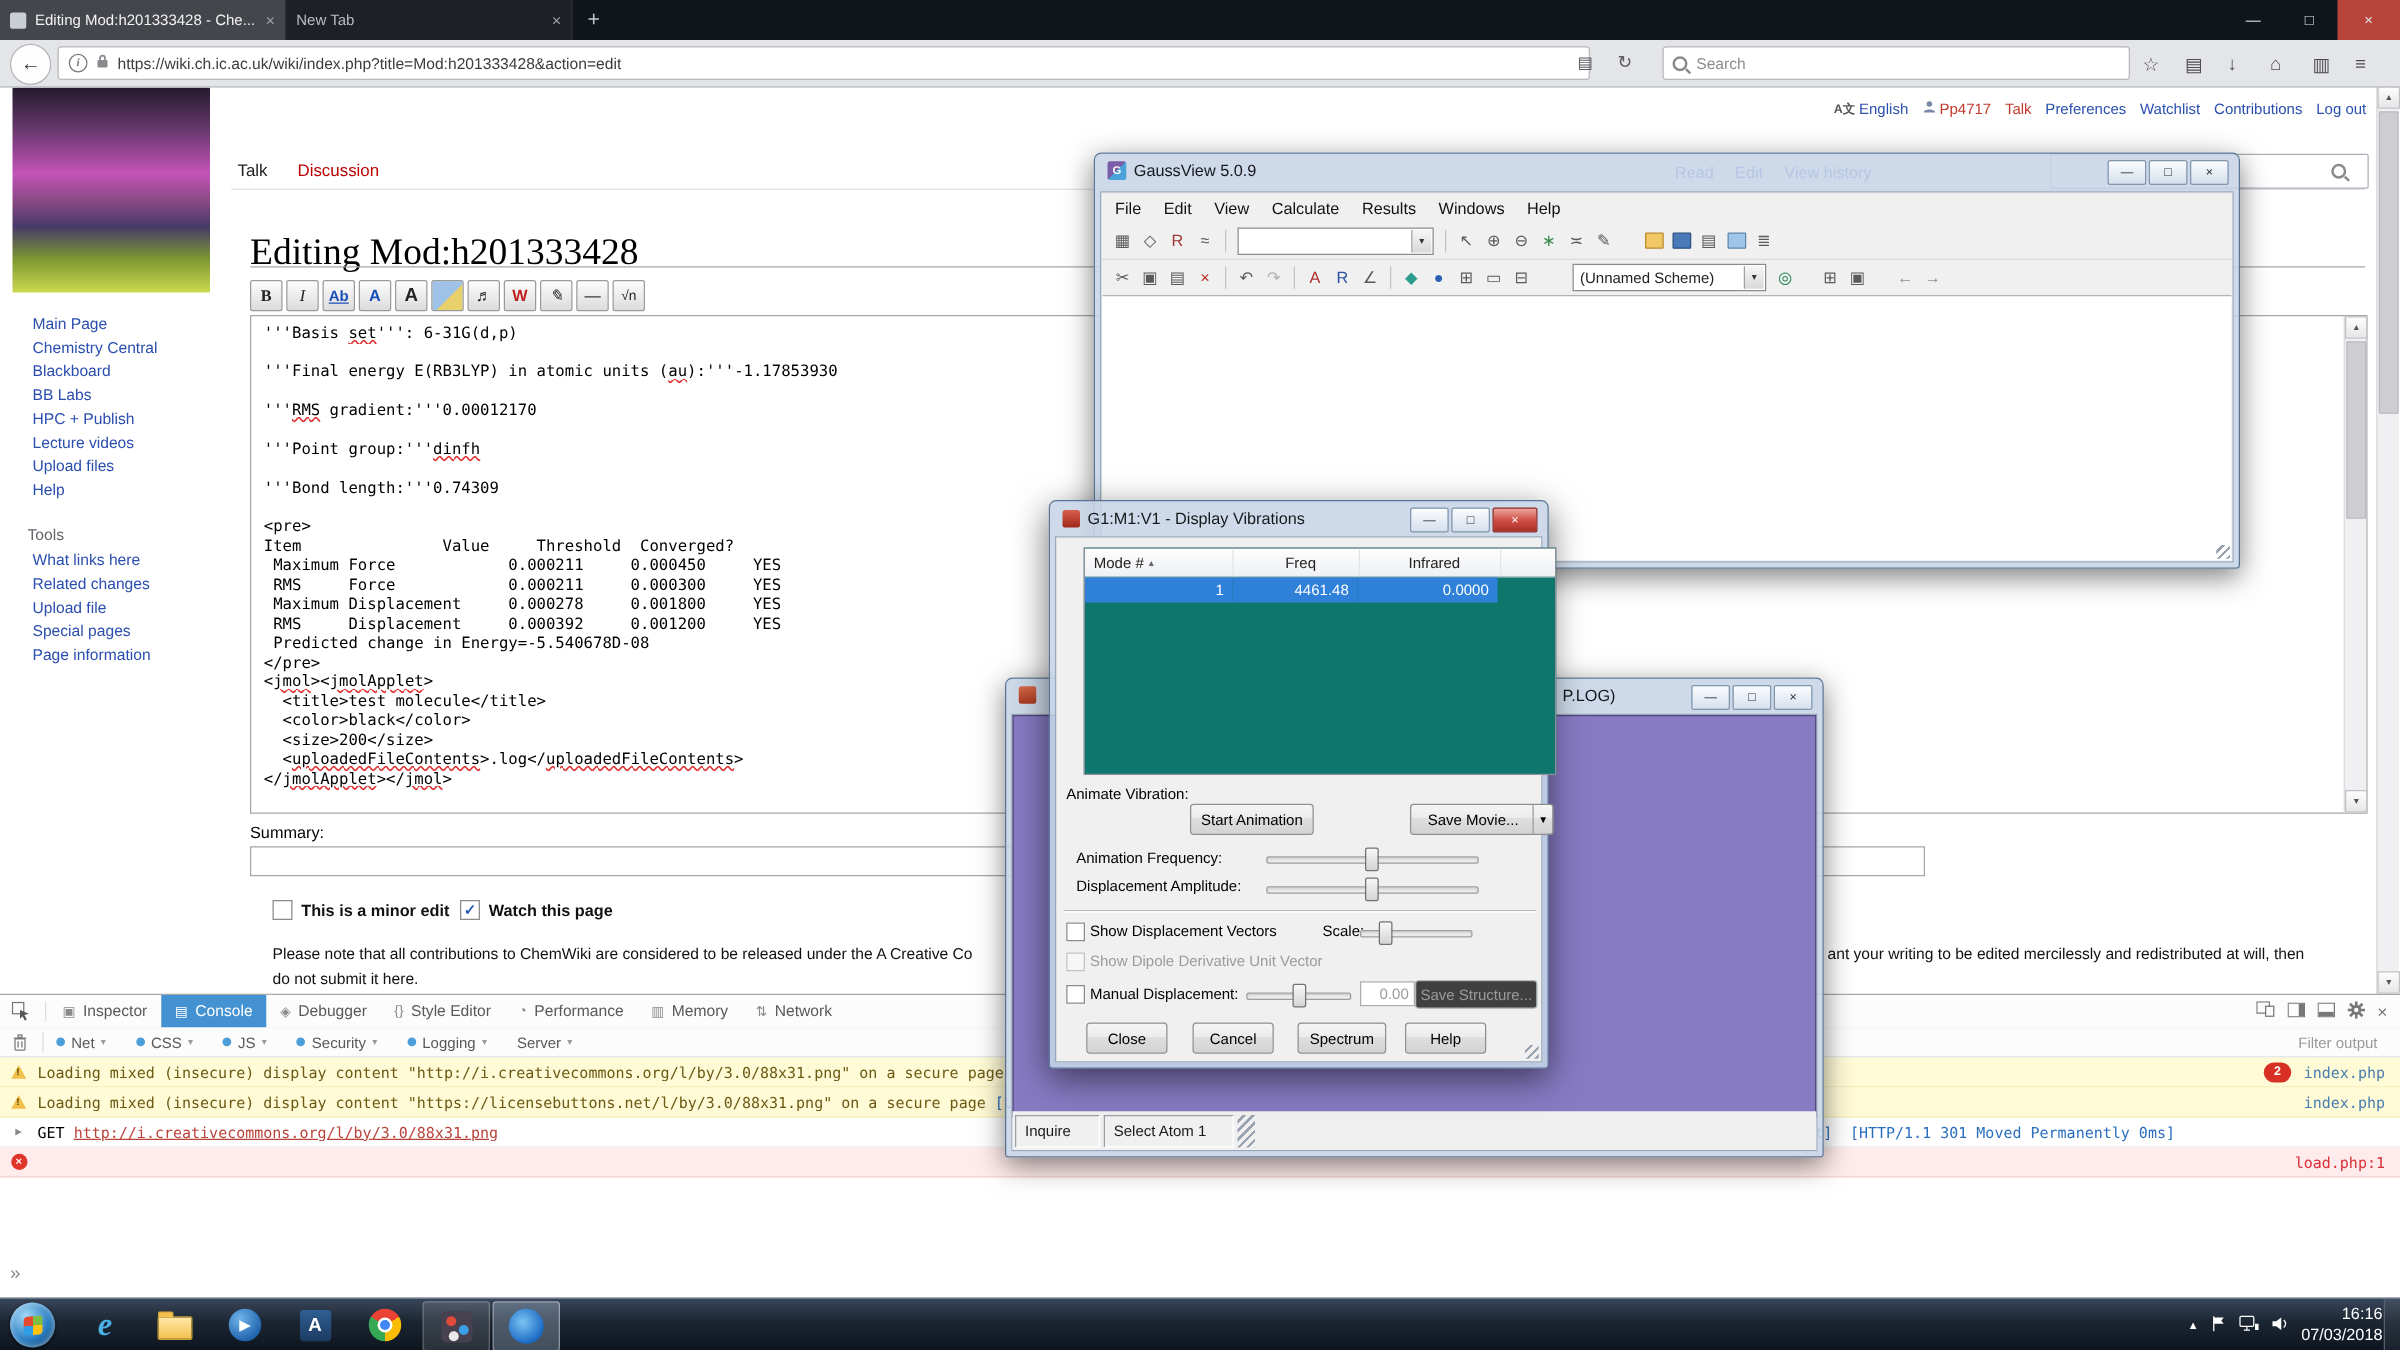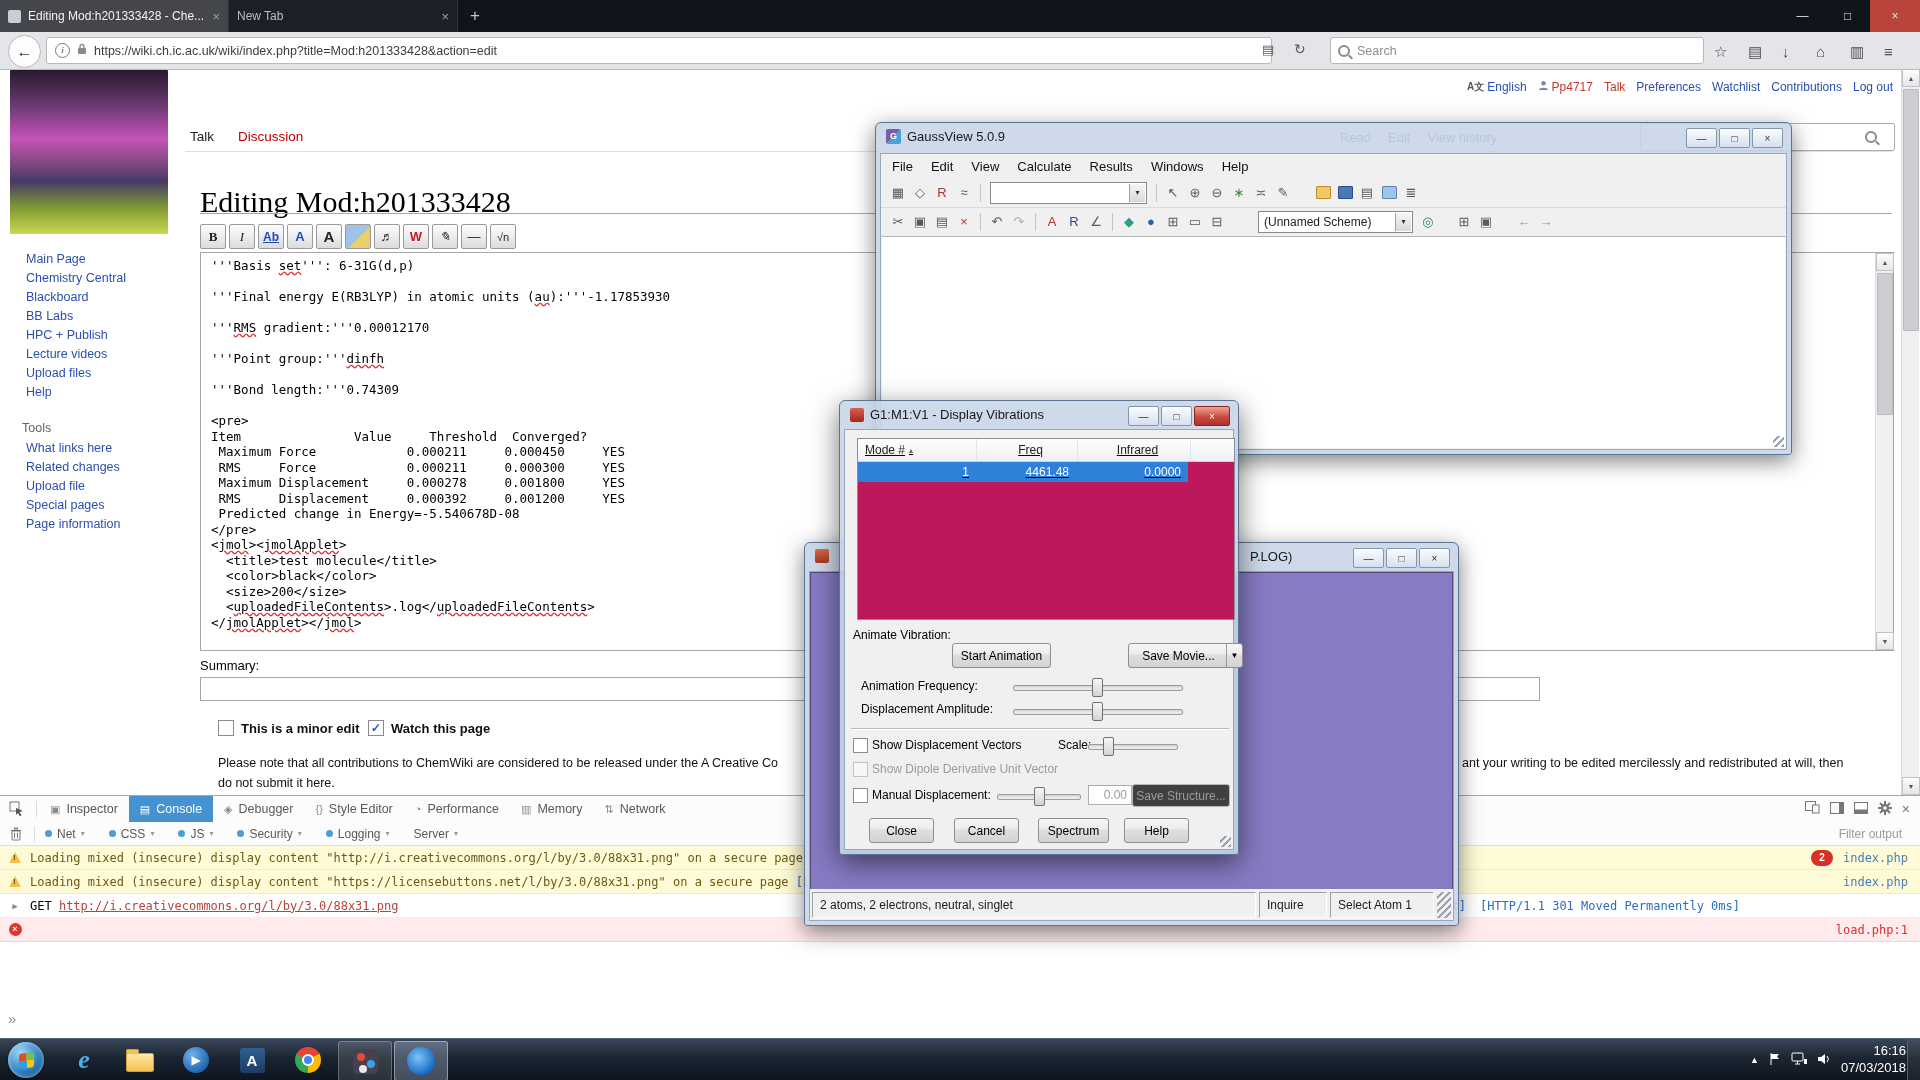--- a/index.html
+++ b/index.html
@@ -174,21 +174,21 @@
   .scell{border:1px solid;border-color:#9aa0a8 #fff #fff #9aa0a8;display:flex;align-items:center;padding:0 7px;font-size:12px;color:#1a1a1a;background:#f0f0f0;white-space:nowrap;overflow:hidden;}
   #scell1{flex:1;}
   #scell2{width:52px;flex:none;}
   #scell3{width:88px;flex:none;}
   #molgrip{width:14px;flex:none;background:repeating-linear-gradient(135deg,transparent 0 3px,#9aa4b0 3px 5px);}
 
   
   #vibdlg{left:839px;top:400px;width:398px;height:453px;z-index:40;box-shadow:0 8px 28px rgba(0,0,0,0.55);}
   #vibico{width:14px;height:14px;border-radius:2px;background:linear-gradient(#d86050,#a02818);}
   #vibbody{position:absolute;left:4px;right:4px;top:28px;bottom:4px;background:#f0f0f0;border:1px solid #98a8bc;}
-  #vtable{position:absolute;left:12px;top:8px;width:376px;height:180px;background:#be185d;border:1px solid #8a8f99;text-decoration:underline;}
+  #vtable{position:absolute;left:22px;top:8px;width:376px;height:180px;background:#0f766e;border:1px solid #8a8f99;}
   #vhead{display:flex;height:22px;background:linear-gradient(#fdfdfd,#eef0f4);border-bottom:1px solid #cfd2d8;}
   #vhead .hc{display:flex;align-items:center;font-size:12px;color:#222;padding-left:7px;border-right:1px solid #e2e4e8;gap:4px;}
   .hc1{width:111px;}.hc2{width:93px;justify-content:center;}.hc3{width:105px;justify-content:center;}.hc4{flex:1;border-right:none!important;}
   .sortico{font-size:8px;color:#666;}
   #vrow{display:flex;height:20px;font-size:12px;}
   #vrow .rc{display:flex;align-items:center;justify-content:flex-end;padding-right:7px;background:#2f80d9;color:#fff;}
   .rc1{width:111px;}.rc2{width:93px;}.rc3{width:105px;}
   .dlabel{position:absolute;font-size:12px;color:#000;white-space:nowrap;}
   .dlabel.dis{color:#9b9b9b;}
   .wbtn{position:absolute;display:flex;align-items:center;justify-content:center;font-size:12px;color:#000;
@@ -477,21 +477,20 @@
   </div>
   <span id="moltitle-frag">P.LOG)</span>
   <div class="caps">
     <span class="capbtn">—</span>
     <span class="capbtn">□</span>
     <span class="capbtn">×</span>
   </div>
   <div class="winbody">
     <div id="molclient"></div>
     <div id="molstatus">
-      <span id="scell1" class="scell">2 atoms, 2 electrons, neutral, singlet</span>
       <span id="scell2" class="scell">Inquire</span>
       <span id="scell3" class="scell">Select Atom 1</span>
       <span id="molgrip"></span>
     </div>
   </div>
 </div>
 
 <div id="vibdlg" class="aeroframe">
   <div class="wtitle">
     <span id="vibico"></span>

